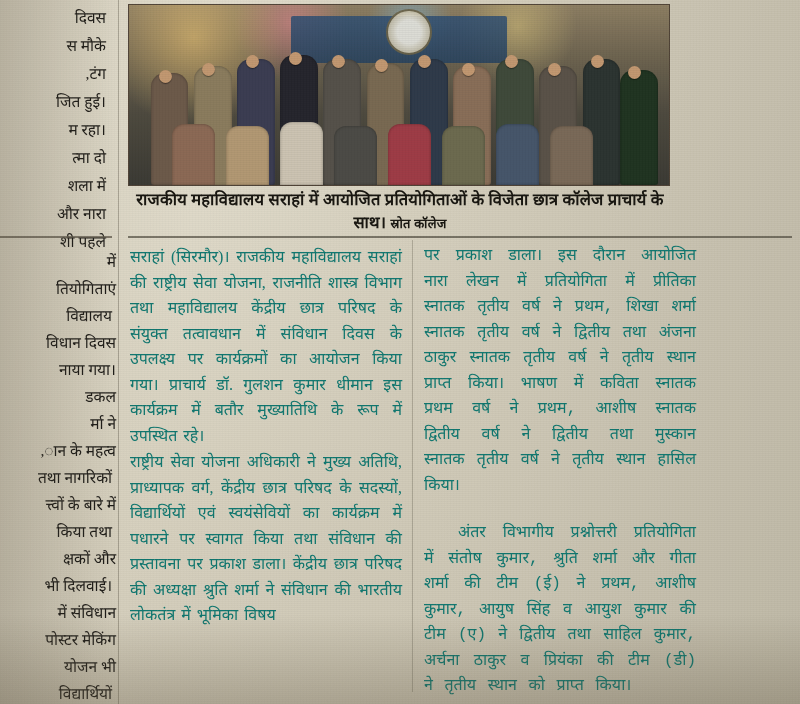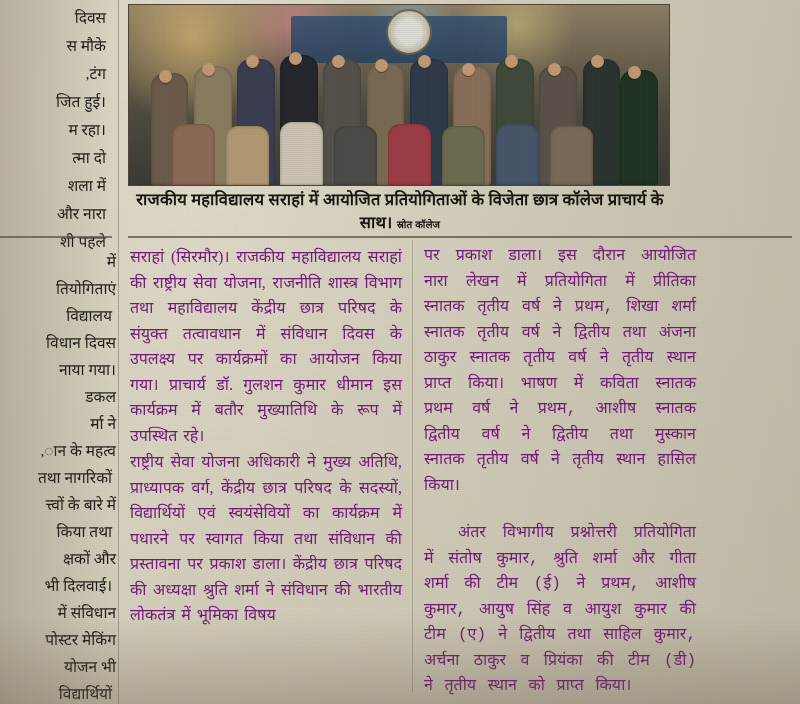--- a/index.html
+++ b/index.html
@@ -107,31 +107,31 @@
     mix-blend-mode:multiply;
   }
 
   
   .caption{
     position:absolute;left:130px;top:188px;width:540px;
     text-align:center;color:#17150f;
     font-size:16.5px;font-weight:bold;line-height:23px;
     letter-spacing:.2px;
   }
-  .caption .src{font-weight:bold;font-size:10px;margin-top:30px;}
+  .caption .src{font-weight:bold;font-size:13px;margin-top:30px;}
 
   .cap-rule{
     position:absolute;left:128px;top:236px;width:664px;height:2px;
     background:#4f4a3d;opacity:.7;
   }
 
   
   .col{
     position:absolute;top:244px;
-    color:#701a75;
+    color:#0f766e;
     font-size:16px;line-height:25.5px;
     text-align:justify;
     text-justify:inter-word;
   }
   .col p{margin:0 0 0 0;}
   .col p + p{margin-top:1px;}
   #col1{left:130px;width:272px;}
   #col2{left:424px;width:272px;font-family:Liberation Mono, monospace;}
   .col-div{
     position:absolute;left:412px;top:240px;width:1px;height:452px;

